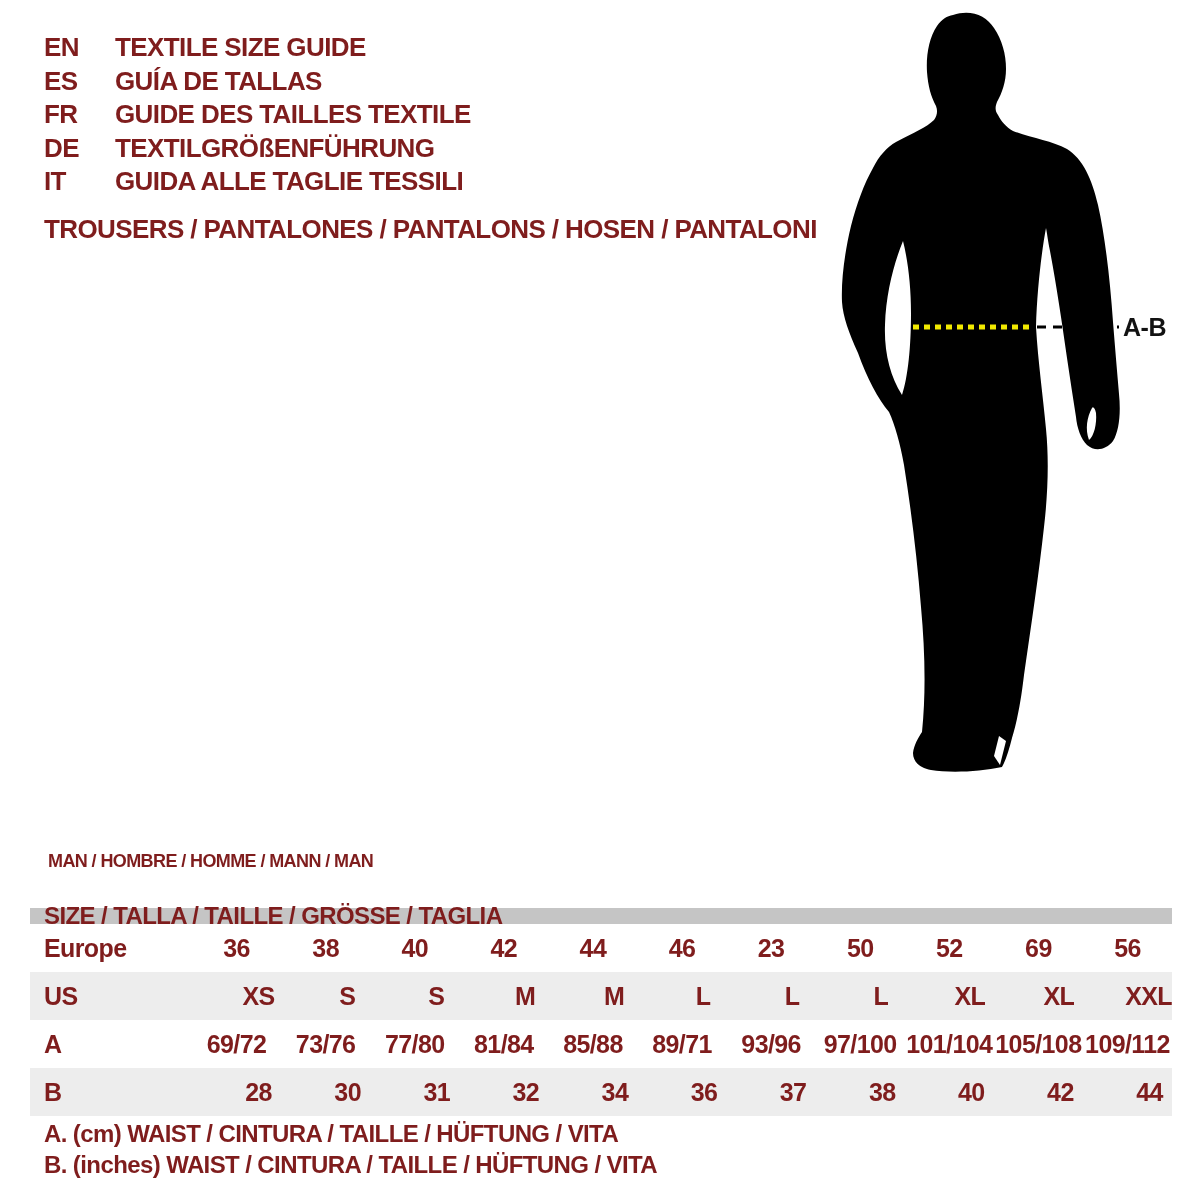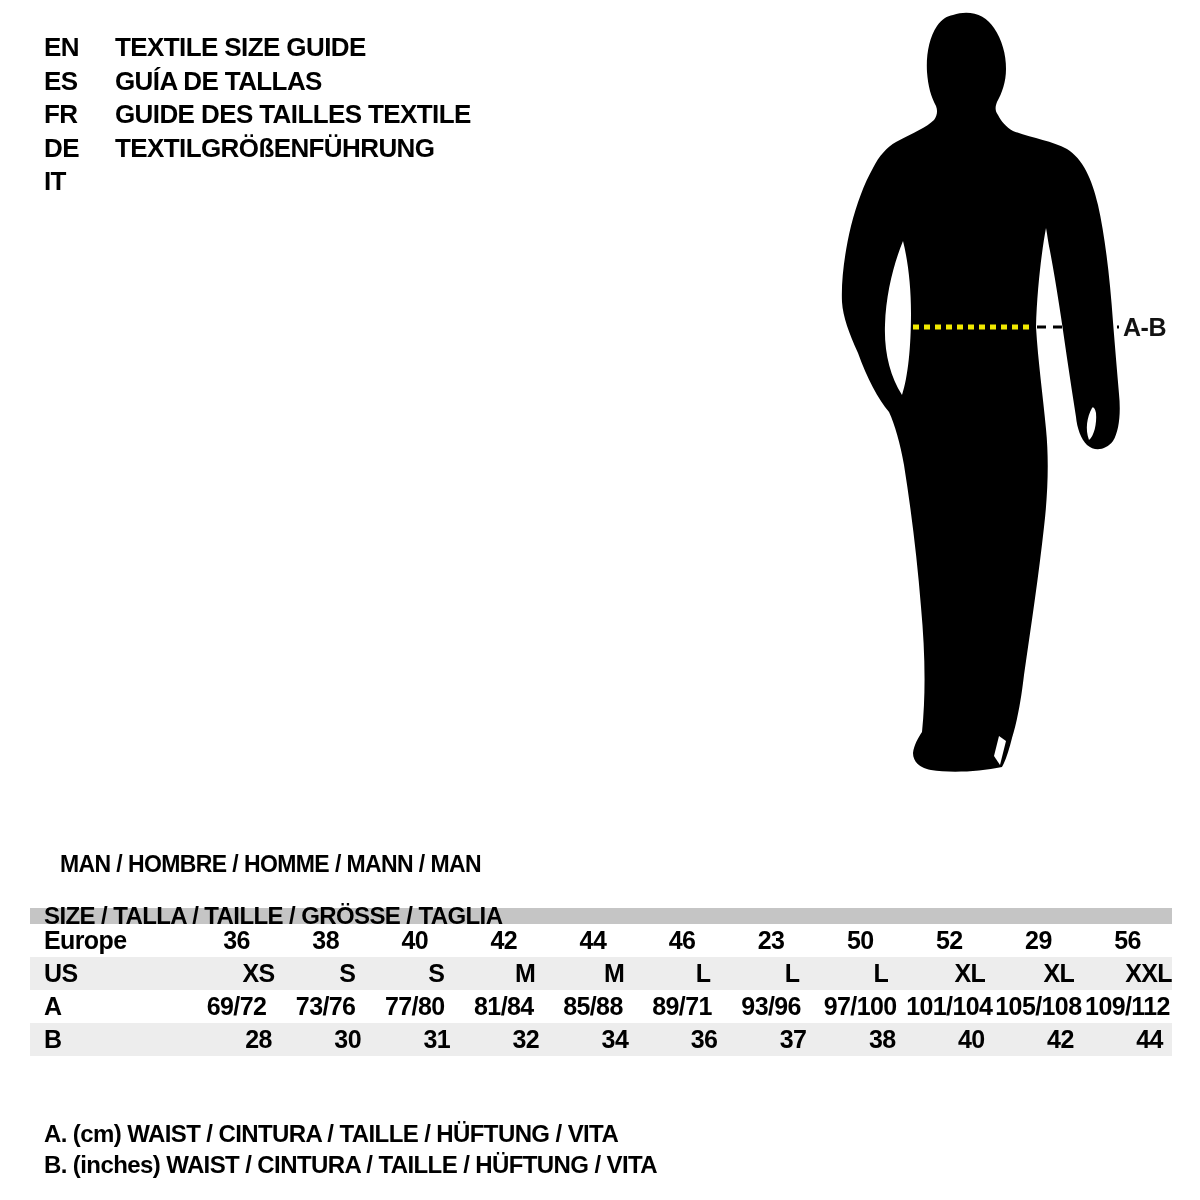--- a/index.html
+++ b/index.html
@@ -4,48 +4,48 @@
 <style>
   * { margin: 0; padding: 0; box-sizing: border-box; }
   html, body { background: #ffffff; }
   body { font-family: "Liberation Sans", sans-serif; }
 
   .canvas {
     position: relative;
     width: 1200px;
     height: 1200px;
     background: #ffffff;
-    color: #000000;
+    color: #7f1d1d;
     font-weight: 700;
     letter-spacing: -0.6px;
     overflow: hidden;
   }
 
   
   .lang-block { position: absolute; left: 44px; top: 31px; font-size: 26px; line-height: 33.5px; }
   .lang-row { display: flex; }
   .lang-code { width: 71px; }
 
   
   .garment-line { position: absolute; left: 44px; top: 214px; font-size: 26px; }
 
   
   .figure-svg { position: absolute; left: 820px; top: 0; width: 380px; height: 800px; }
 
   
-  .gender-line { position: absolute; left: 60px; top: 851px; font-size: 23px; }
+  .gender-line { position: absolute; left: 48px; top: 851px; font-size: 18px; }
 
   
   .size-table { position: absolute; left: 30px; top: 908px; width: 1142px; font-size: 25px; }
   .thead {
     height: 16px; background: #c5c5c5;
     display: flex; align-items: center;
     padding-left: 14px; font-size: 24px;
   }
-  .trow { height: 33px; display: flex; align-items: center; }
+  .trow { height: 48px; display: flex; align-items: center; }
   .trow.stripe { background: #ededed; gap: 44px; }
   .tlabel { width: 162px; padding-left: 14px; }
   .tcell { flex: 1; text-align: center; }
 
   
   .note { position: absolute; left: 44px; font-size: 24px; margin-top: 12px; }
   .note-a { top: 1108px; }
   .note-b { top: 1139px; }
 </style>
 </head>
@@ -65,23 +65,25 @@
     <div class="lang-row">
       <span class="lang-code">FR</span>
       <span class="lang-title">GUIDE DES TAILLES TEXTILE</span>
     </div>
     <div class="lang-row">
       <span class="lang-code">DE</span>
       <span class="lang-title">TEXTILGRÖßENFÜHRUNG</span>
     </div>
     <div class="lang-row">
       <span class="lang-code">IT</span>
+      <span class="lang-title">GUIDA ALLE TAGLIE TESSILI</span>
     </div>
   </div>
 
+  <div class="garment-line">TROUSERS / PANTALONES / PANTALONS / HOSEN / PANTALONI</div>
 
   <svg class="figure-svg" viewBox="820 0 380 800" aria-hidden="true">
     <path fill="#000000" d="
       M 953 15
       C 970 9 986 15 994 28
       C 1002 40 1006 54 1006 69
       C 1006 82 1002 93 997 102
       C 995 107 995 111 998 115
       C 1001 121 1006 127 1013 131
       C 1031 138 1052 141 1067 149
@@ -145,21 +147,21 @@
       <div class="tlabel">Europe</div>
       <div class="tcell">36</div>
       <div class="tcell">38</div>
       <div class="tcell">40</div>
       <div class="tcell">42</div>
       <div class="tcell">44</div>
       <div class="tcell">46</div>
       <div class="tcell">23</div>
       <div class="tcell">50</div>
       <div class="tcell">52</div>
-      <div class="tcell">29</div>
+      <div class="tcell">69</div>
       <div class="tcell">56</div>
     </div>
 
     <div class="trow stripe">
       <div class="tlabel">US</div>
       <div class="tcell">XS</div>
       <div class="tcell">S</div>
       <div class="tcell">S</div>
       <div class="tcell">M</div>
       <div class="tcell">M</div>

